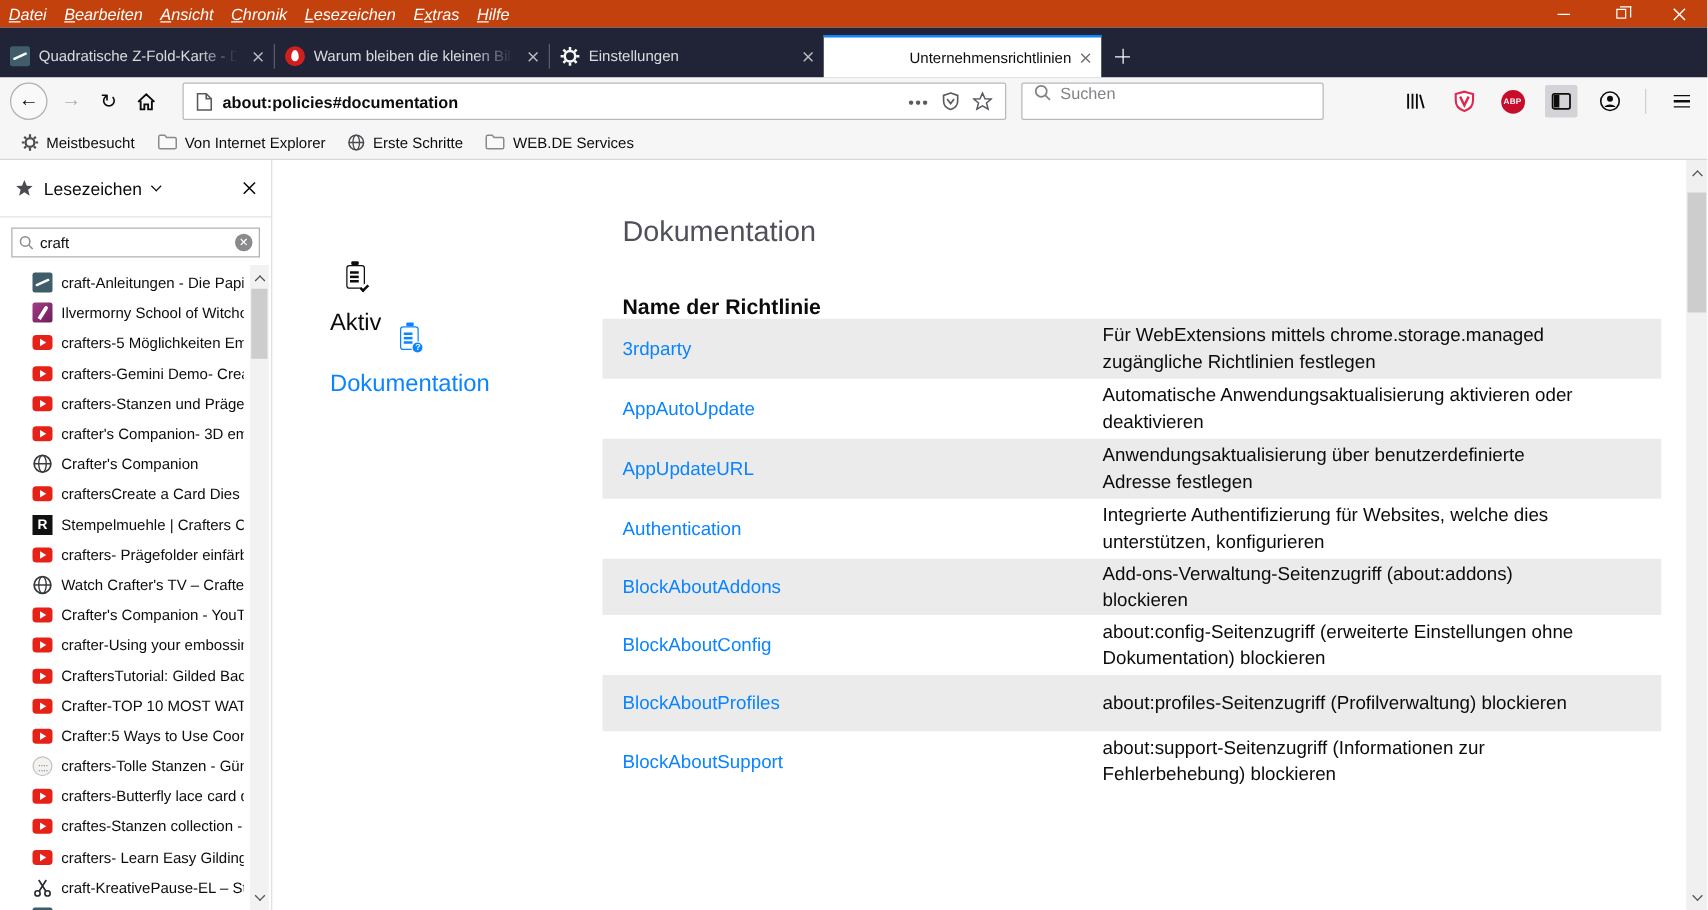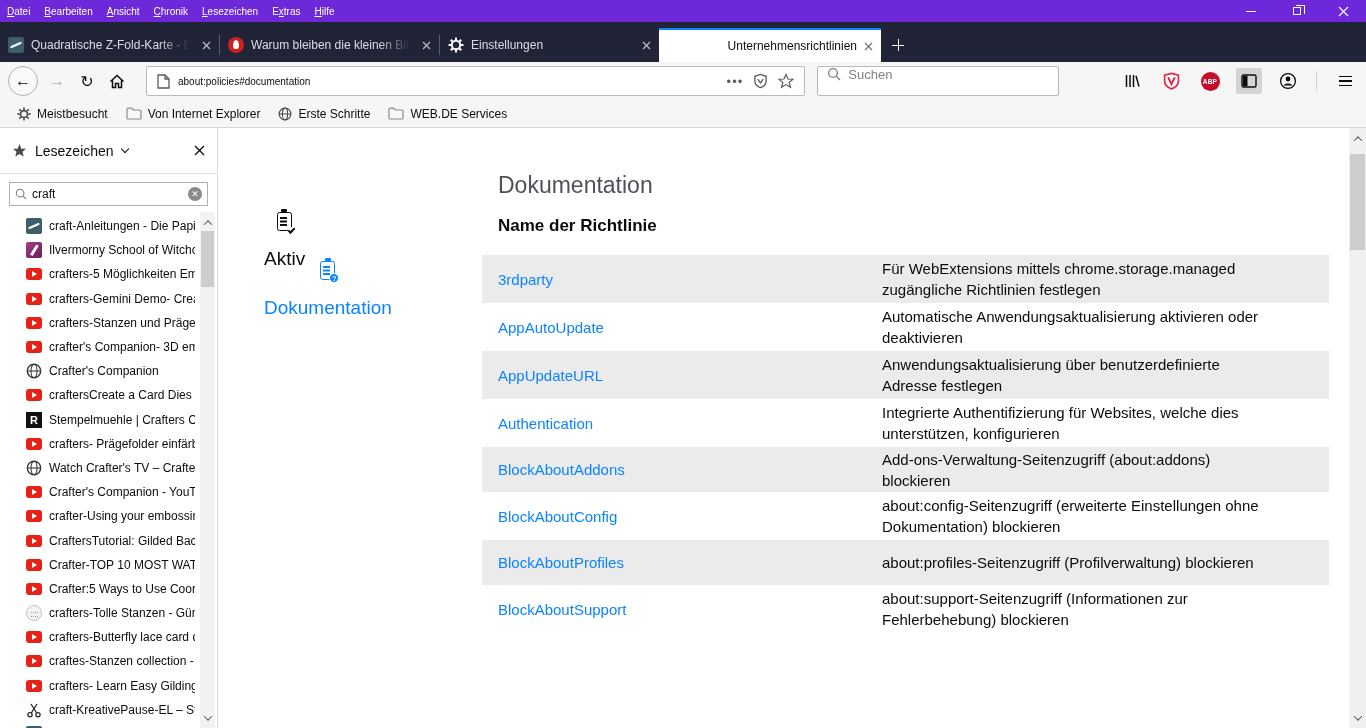--- a/index.html
+++ b/index.html
@@ -1,19 +1,19 @@
 <!DOCTYPE html>
 <html><head>
 <meta charset="utf-8">
 <style>
   * { margin:0; padding:0; box-sizing:border-box; }
   html,body { width:1366px; height:728px; overflow:hidden; font-family:"Liberation Sans", sans-serif; background:#fff; }
 
   
-  .menubar { height:22px; background:#6d28d9; color:#fff; display:flex; align-items:center; font-size:10px; }
+  .menubar { height:22px; background:#c2410c; color:#fff; display:flex; align-items:center; font-size:13px;font-style:italic; }
   .menu-item { padding:2px 7px; cursor:default; white-space:nowrap; }
   .accel { text-decoration:underline; }
   .win-controls { margin-left:auto; display:flex; height:100%; }
   .win-btn { width:46px; height:100%; display:flex; align-items:center; justify-content:center; }
   .min-glyph { width:10px; height:1px; background:#fff; display:block; }
   .restore-glyph { width:8px; height:8px; border:1px solid #fff; position:relative; display:block; }
   .restore-glyph::before { content:""; position:absolute; top:-3px; left:2px; width:8px; height:8px; border:1px solid #fff; border-left:none; border-bottom:none; }
 
   
   .tabbar { height:40px; background:#212437; display:flex; align-items:flex-end; }
@@ -36,21 +36,21 @@
   .fav-papier::after { content:""; position:absolute; left:2px; top:7px; width:12px; height:2px; background:#fff; transform:rotate(-24deg); border-radius:1px; }
   .fav-flame { background:#cf1f1f; border-radius:50%; }
   .fav-flame::after { content:""; position:absolute; left:5px; top:3px; width:6px; height:9px; background:#fff; border-radius:50% 50% 50% 50% / 60% 60% 40% 40%; }
 
   
   .navbar { height:38px; background:#f6f6f6; display:flex; align-items:center; padding:0 8px; }
   .nav-btn { width:30px; height:30px; display:flex; align-items:center; justify-content:center; font-size:16px; color:#0c0c0d; flex:none; }
   .nav-btn.back { border:1px solid #b1b1b3; border-radius:50%; background:#f9f9fa; margin-right:4px; }
   .nav-btn.fwd { color:#b1b1b3; }
   .urlbar { width:660px; height:30px; background:#fff; border:1px solid #b9b9bd; border-radius:2px; display:flex; align-items:center; gap:8px; padding:0 10px; margin-left:14px; }
-  .urlbar input { flex:1; border:none; outline:none; font-size:10px; color:#0c0c0d; font-family:inherit; background:transparent; }
+  .urlbar input { flex:1; border:none; outline:none; font-size:13px; color:#0c0c0d; font-family:inherit; background:transparent;font-weight:bold; }
   .url-right { display:flex; align-items:center; gap:10px; color:#5a5a5e; }
   .dots { letter-spacing:1px; font-size:13px; color:#5a5a5e; }
   .searchbar { width:242px; height:30px; background:#fff; border:1px solid #b9b9bd; border-radius:2px; display:flex; align-items:flex-start; gap:7px; padding:0 9px; margin-left:12px; }
   .searchbar input { flex:1; border:none; outline:none; font-size:13px; color:#0c0c0d; font-family:inherit; background:transparent; }
   .searchbar input::placeholder { color:#828287; }
   .toolbar-icons { display:flex; align-items:center; gap:13px; margin-left:60px; }
   .ti { display:flex; align-items:center; justify-content:center; width:26px; height:26px; border-radius:2px; }
   .ti.active-bg { background:#d4d4d8; }
   .abp-badge { width:19px; height:19px; border-radius:50%; background:#c70d2c; color:#fff; font-size:6.5px; font-weight:bold; display:flex; align-items:center; justify-content:center; letter-spacing:.2px; }
   .vsep { width:1px; height:20px; background:#d0d0d4; margin:0 2px; }
@@ -104,21 +104,21 @@
   .clip::after { content:""; position:absolute; left:2px; top:4px; width:7px; height:1.6px; background:#0c0c0d; box-shadow:0 3.5px 0 #0c0c0d, 0 7px 0 #0c0c0d; }
   .clip.blue, .clip.blue::before { border-color:#0a84ff; }
   .clip.blue::before { background:#0a84ff; }
   .clip.blue::after { background:#0a84ff; box-shadow:0 3.5px 0 #0a84ff, 0 7px 0 #0a84ff; }
   .clip .check { position:absolute; right:-4px; bottom:-2px; width:7px; height:4px; border-left:2px solid #0c0c0d; border-bottom:2px solid #0c0c0d; transform:rotate(-45deg); background:#fff; }
   .clip .qbadge { position:absolute; right:-5px; bottom:-4px; width:10px; height:10px; border-radius:50%; background:#0a84ff; border:1px solid #fff; }
   .clip .qbadge::after { content:"?"; position:absolute; inset:0; color:#fff; font-size:7px; font-weight:bold; display:flex; align-items:center; justify-content:center; }
 
   
   .page-h1 { position:absolute; left:280px; top:44px; font-size:23px; font-weight:400; color:#50505a; }
-  .table-h { position:absolute; left:280px; top:88px; font-size:17px; font-weight:bold; color:#0c0c0d; }
+  .table-h { position:absolute; left:280px; top:108px; font-size:17px; font-weight:bold; color:#0c0c0d; }
   .policy-table { position:absolute; left:264px; top:127px; width:847px; font-size:15px; }
   .prow { display:flex; align-items:center; }
   .prow.alt { background:#ebebeb; }
   .prow.h2l { height:48px; }
   .prow.h1l { height:45px; }
   .pname { width:400px; padding-left:16px; color:#0a84ff; flex:none; }
   .pdesc { flex:1; color:#0c0c0d; line-height:21px; padding-right:60px; }
 
   
   .scrollbar { position:absolute; top:0; bottom:0; background:#f0f0f0; }

